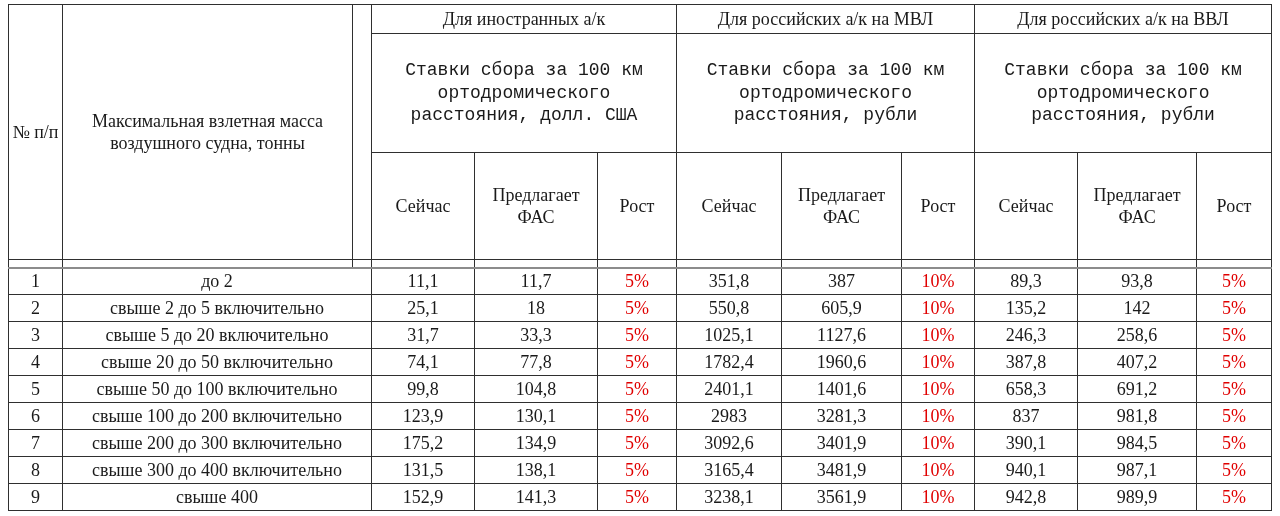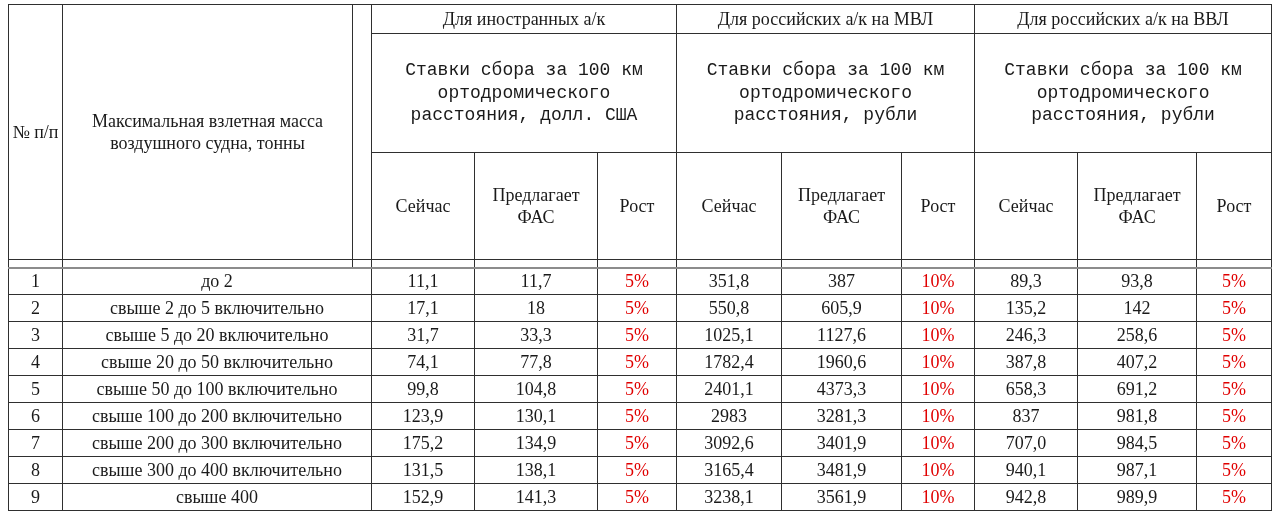--- a/index.html
+++ b/index.html
@@ -109,21 +109,21 @@
           <td class="c-val">351,8</td>
           <td class="c-val">387</td>
           <td class="c-pct">10%</td>
           <td class="c-val">89,3</td>
           <td class="c-val">93,8</td>
           <td class="c-pct">5%</td>
         </tr>
         <tr class="data-row">
           <td class="c-num">2</td>
           <td class="c-mass" colspan="2">свыше 2 до 5 включительно</td>
-          <td class="c-val">17,1</td>
+          <td class="c-val">25,1</td>
           <td class="c-val">18</td>
           <td class="c-pct">5%</td>
           <td class="c-val">550,8</td>
           <td class="c-val">605,9</td>
           <td class="c-pct">10%</td>
           <td class="c-val">135,2</td>
           <td class="c-val">142</td>
           <td class="c-pct">5%</td>
         </tr>
         <tr class="data-row">
@@ -152,21 +152,21 @@
           <td class="c-val">407,2</td>
           <td class="c-pct">5%</td>
         </tr>
         <tr class="data-row">
           <td class="c-num">5</td>
           <td class="c-mass" colspan="2">свыше 50 до 100 включительно</td>
           <td class="c-val">99,8</td>
           <td class="c-val">104,8</td>
           <td class="c-pct">5%</td>
           <td class="c-val">2401,1</td>
-          <td class="c-val">4373,3</td>
+          <td class="c-val">1401,6</td>
           <td class="c-pct">10%</td>
           <td class="c-val">658,3</td>
           <td class="c-val">691,2</td>
           <td class="c-pct">5%</td>
         </tr>
         <tr class="data-row">
           <td class="c-num">6</td>
           <td class="c-mass" colspan="2">свыше 100 до 200 включительно</td>
           <td class="c-val">123,9</td>
           <td class="c-val">130,1</td>
@@ -180,21 +180,21 @@
         </tr>
         <tr class="data-row">
           <td class="c-num">7</td>
           <td class="c-mass" colspan="2">свыше 200 до 300 включительно</td>
           <td class="c-val">175,2</td>
           <td class="c-val">134,9</td>
           <td class="c-pct">5%</td>
           <td class="c-val">3092,6</td>
           <td class="c-val">3401,9</td>
           <td class="c-pct">10%</td>
-          <td class="c-val">707,0</td>
+          <td class="c-val">390,1</td>
           <td class="c-val">984,5</td>
           <td class="c-pct">5%</td>
         </tr>
         <tr class="data-row">
           <td class="c-num">8</td>
           <td class="c-mass" colspan="2">свыше 300 до 400 включительно</td>
           <td class="c-val">131,5</td>
           <td class="c-val">138,1</td>
           <td class="c-pct">5%</td>
           <td class="c-val">3165,4</td>

